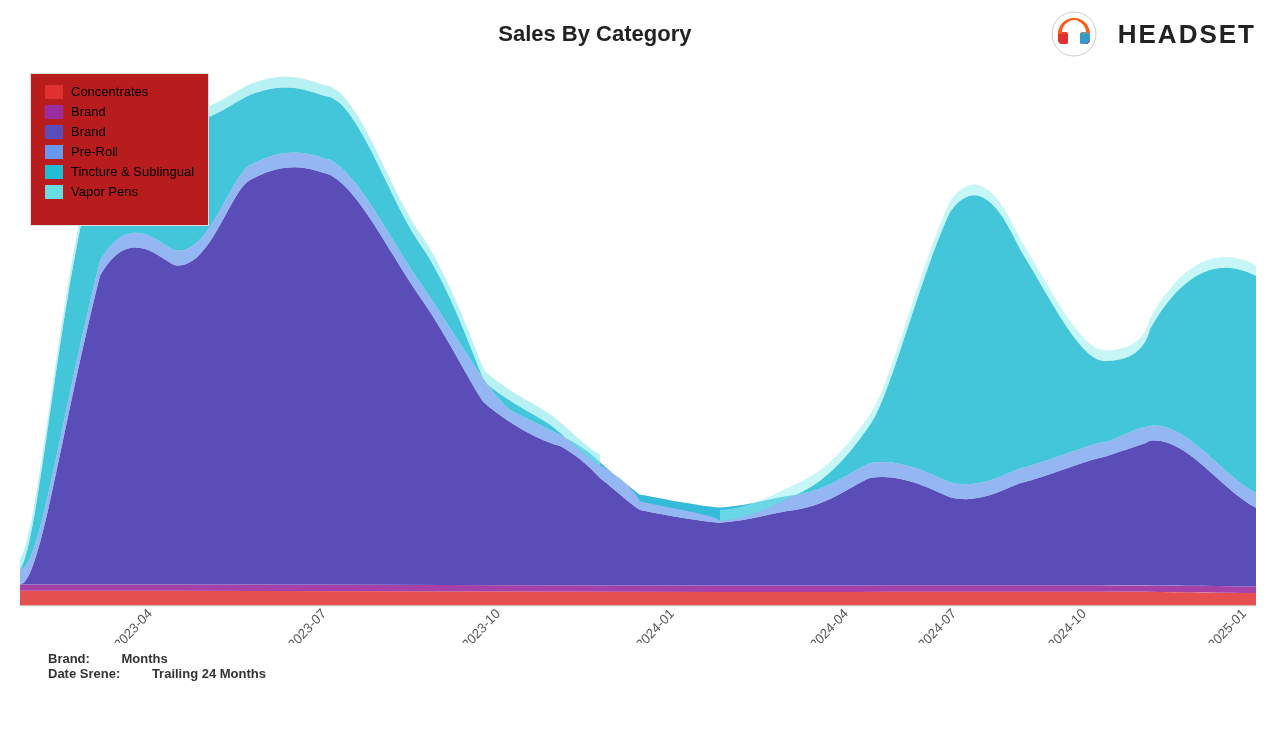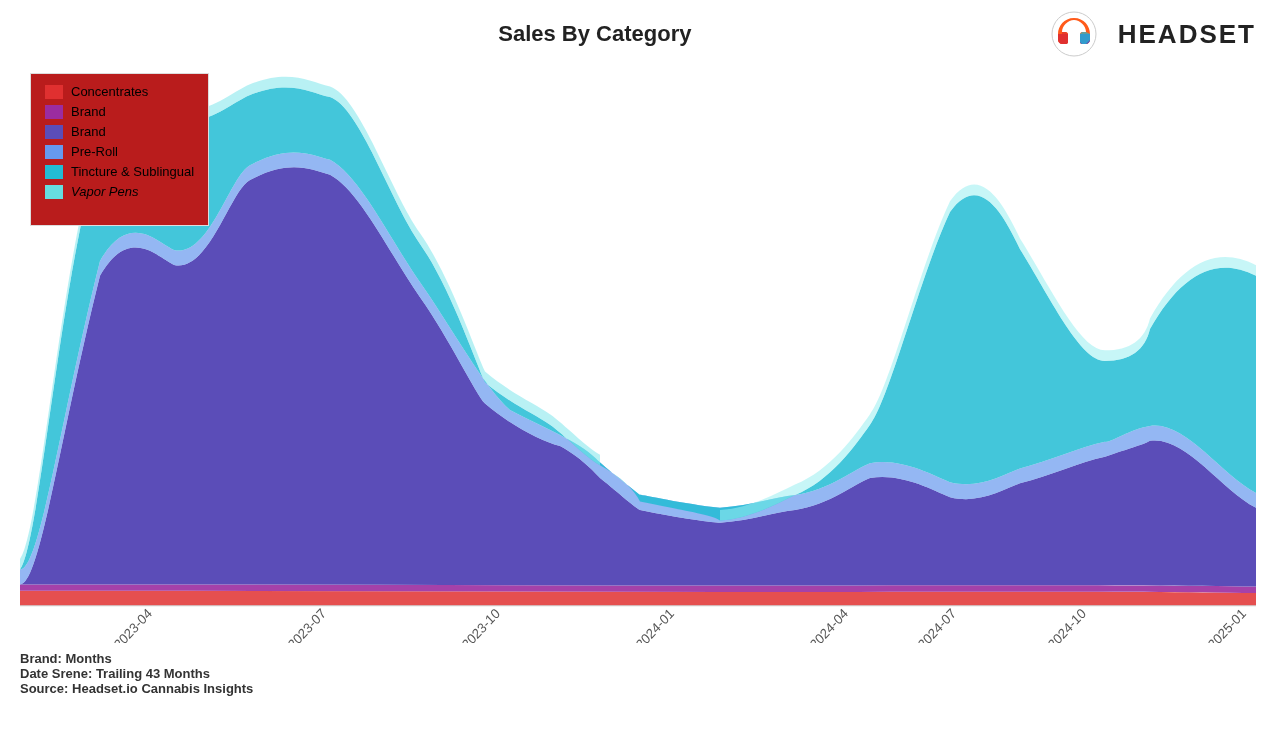--- a/index.html
+++ b/index.html
@@ -59,37 +59,37 @@
       padding: 10px 14px;
       z-index: 10;
       font-size: 13px;
     }
     .legend-item {
       display: flex;
       align-items: center;
       gap: 8px;
       margin-bottom: 5px;
     }
-    .legend-item:last-child { margin-bottom: 16px; font-style: italic; }
+    .legend-item:last-child { margin-bottom: 16px; }
     .legend-swatch {
       width: 18px;
       height: 14px;
       display: inline-block;
       flex-shrink: 0;
     }
     .chart-svg {
       width: 100%;
       height: 100%;
     }
     .footer {
       padding: 8px 20px 0 20px;
       font-size: 13px;
       color: #333;
     }
-    .footer span { font-weight: bold; }
+    .footer span { font-weight: bold; margin-left: 28px; }
   </style>
 </head>
 <body>
 
 <div class="page">
   <div class="header">
     <div class="title">Sales By Category</div>
     <div class="logo-area">
 
       <svg class="logo-icon" viewBox="0 0 48 48" xmlns="http://www.w3.org/2000/svg">
@@ -301,20 +301,16 @@
     </svg>
   </div>
 
   <div class="footer">
     <div>
       <span>Brand:</span>
       <span>Months</span>
     </div>
     <div>
       <span>Date Srene:</span>
-      <span>Trailing 43 Months</span>
-    </div>
-    <div>
-      <span>Source:</span>
-      <span>Headset.io Cannabis Insights</span>
+      <span>Trailing 24 Months</span>
     </div>
   </div>
 </div>
 
 </body></html>

